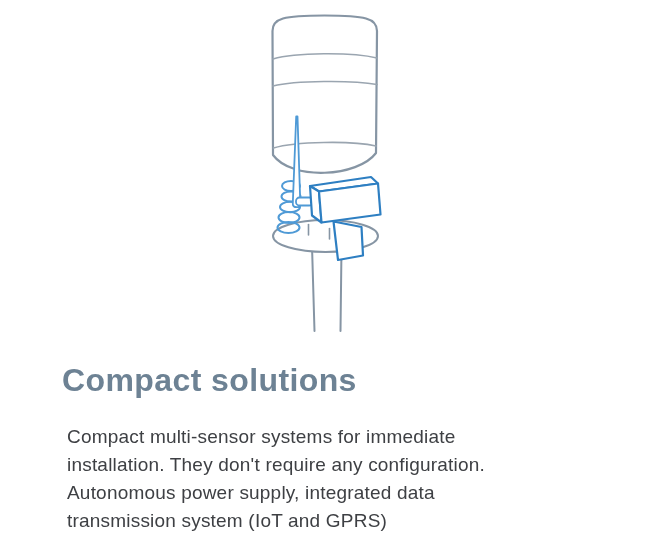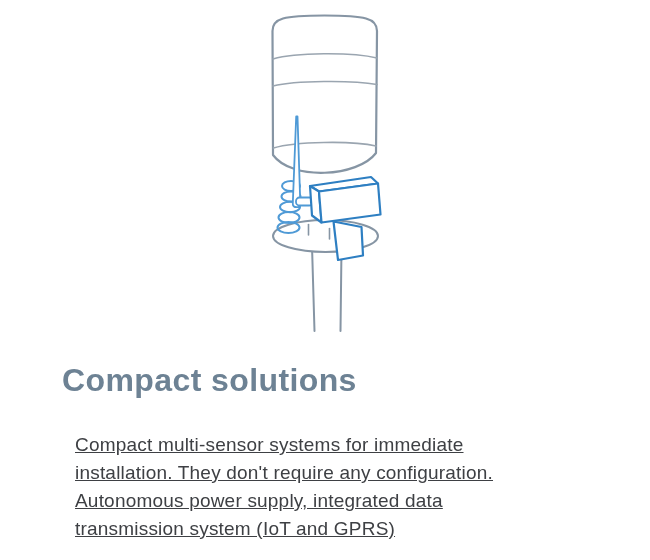--- a/index.html
+++ b/index.html
@@ -10,26 +10,25 @@
     overflow: hidden;
   }
   .card { position: relative; width: 650px; height: 560px; background: #ffffff; border-radius: 8px; }
   .illustration { position: absolute; left: 0; top: 0; }
   .card-title {
     position: absolute; left: 62px; top: 362px; margin: 0;
     font-size: 32px; font-weight: 700; letter-spacing: 0.4px;
     color: #6d8294;
   }
   .card-description {
-    position: absolute; left: 63px; top: 419px; margin: 12px;
+    position: absolute; left: 63px; top: 419px; margin: 4px;
     width: 560px;
     font-size: 19px; line-height: 28px; letter-spacing: 0.2px;
     color: #3e4044;
     white-space: pre-line;
-    text-decoration: underline;
   }
 </style>
 </head>
 <body>
 
 <div class="card">
 
   <svg class="illustration" width="650" height="345" viewBox="0 0 650 345" xmlns="http://www.w3.org/2000/svg">
 
     <g fill="none" stroke-width="2.2" stroke-linecap="round" stroke-linejoin="round" stroke="#8695a4">

